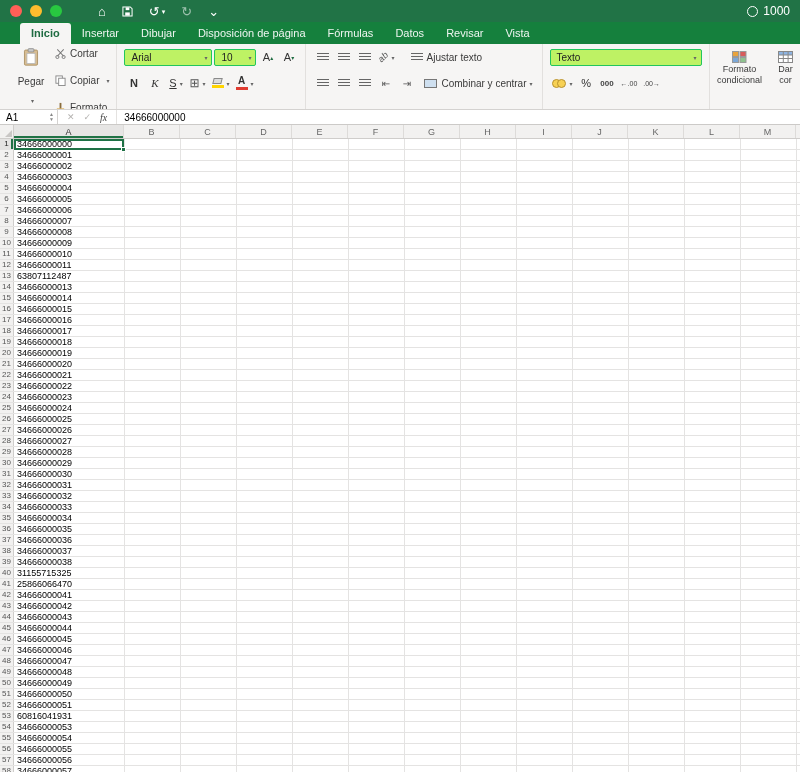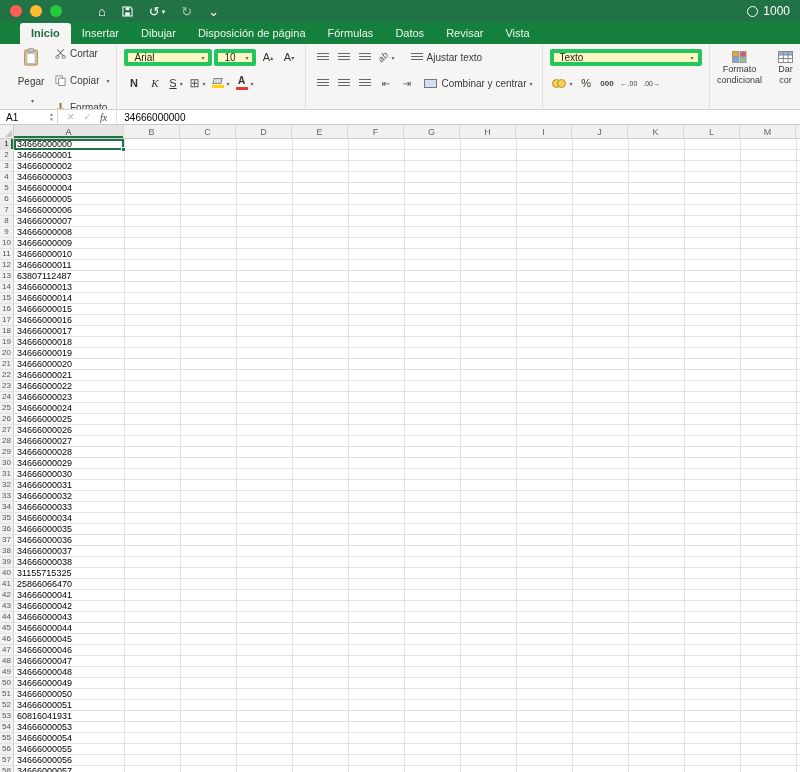--- a/index.html
+++ b/index.html
@@ -30,21 +30,21 @@
   .group.clip { flex-direction:row; gap:4px; }
   .rrow { height:18px; margin-bottom:8px; display:flex; align-items:center; gap:2px; }
   .blabel { font-size:10px; color:#3a3a3a; }
   .caret { font-size:6px; color:#666; margin-left:3px; }
   .mini { font-size:6px; color:#1e6b41; }
 
   .paste-btn { width:40px; display:flex; flex-direction:column; align-items:center; justify-content:center; gap:10px; height:56px; }
   .clip-col { display:flex; flex-direction:column; gap:16px; }
   .small-cmd { display:flex; align-items:center; gap:4px; font-size:10px; color:#3a3a3a; height:16px; white-space:nowrap; }
 
-  .combo { background:#fef9c3; border:4px solid #22c55e; border-radius:2px; height:17px; display:flex;
+  .combo { background:#bef264; border:1px solid #22c55e; border-radius:2px; height:17px; display:flex;
            align-items:center; justify-content:space-between; font-size:10px; color:#222; padding:0 4px 0 6px;text-align:center; }
   .ibtn { min-width:19px; height:17px; display:flex; align-items:center; justify-content:center;
           font-size:11px; color:#333; border-radius:2px; padding:0 2px; }
   .ibtn.b { font-weight:bold; }
   .ibtn.i { font-style:italic; font-family:"Liberation Serif", serif; }
   .ibtn.u > span:first-child { text-decoration:underline; }
   .ibtn.dec { font-size:7px; letter-spacing:0; color:#444; }
   .small000 { font-size:8px; font-weight:bold; color:#444; }
   .borders-ic { font-size:12px; color:#555; line-height:1; }
   .stack { display:flex; flex-direction:column; align-items:center; line-height:1; }

